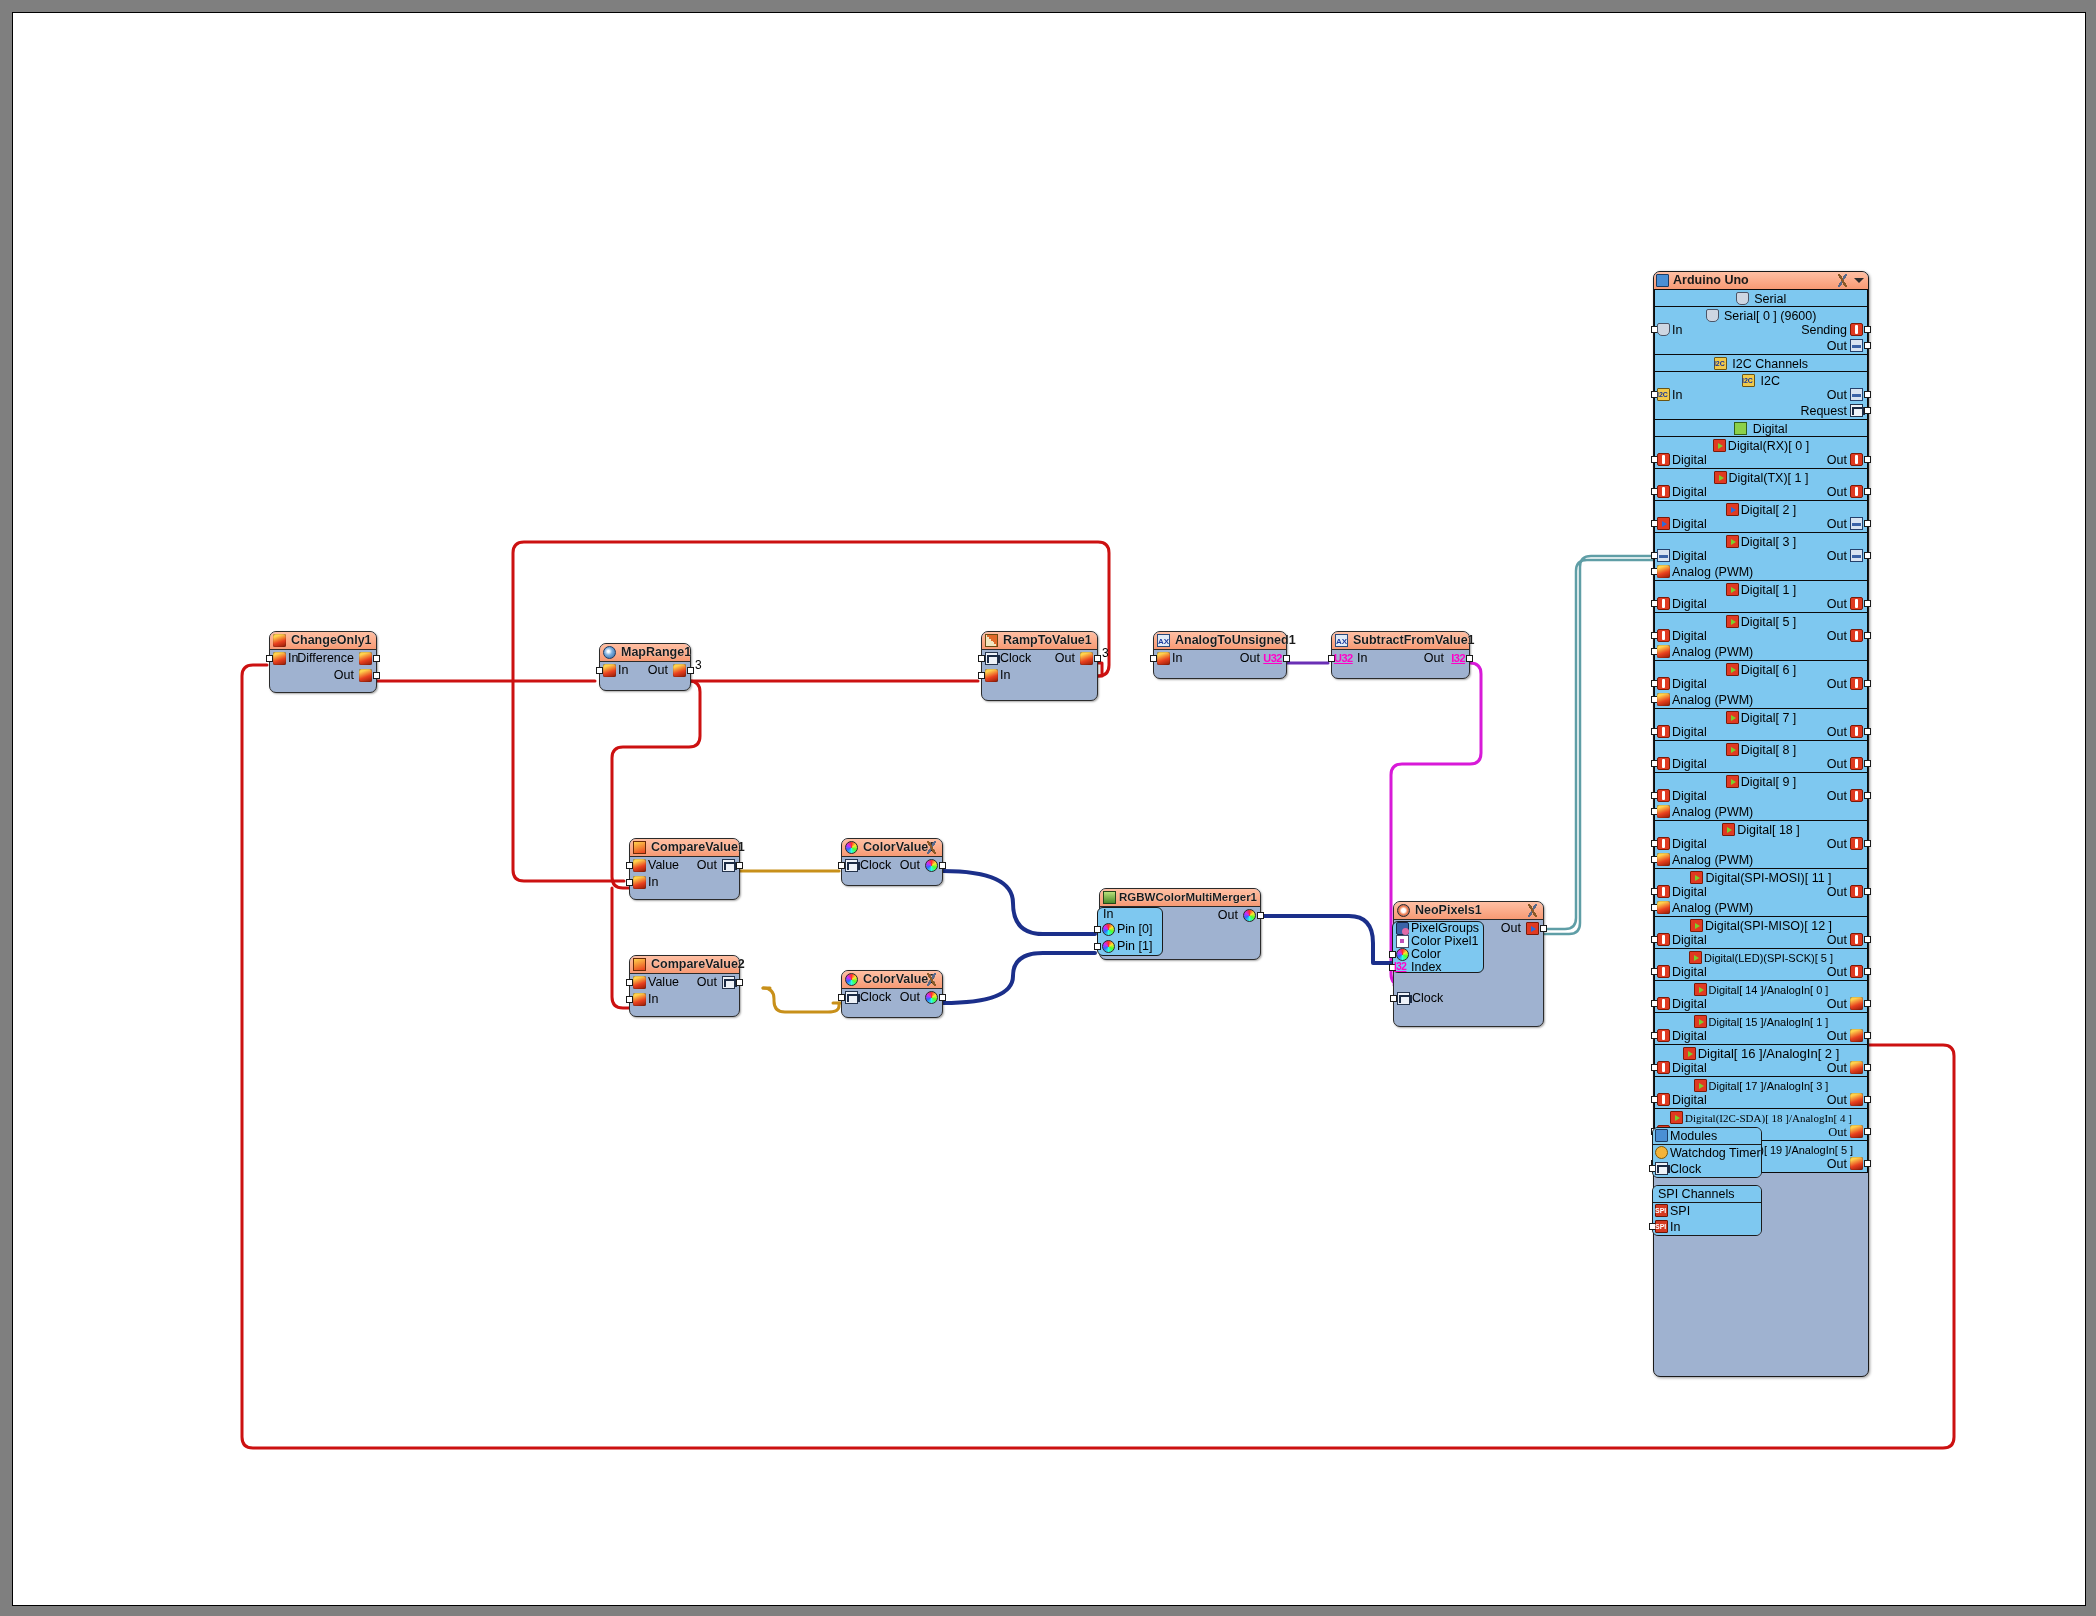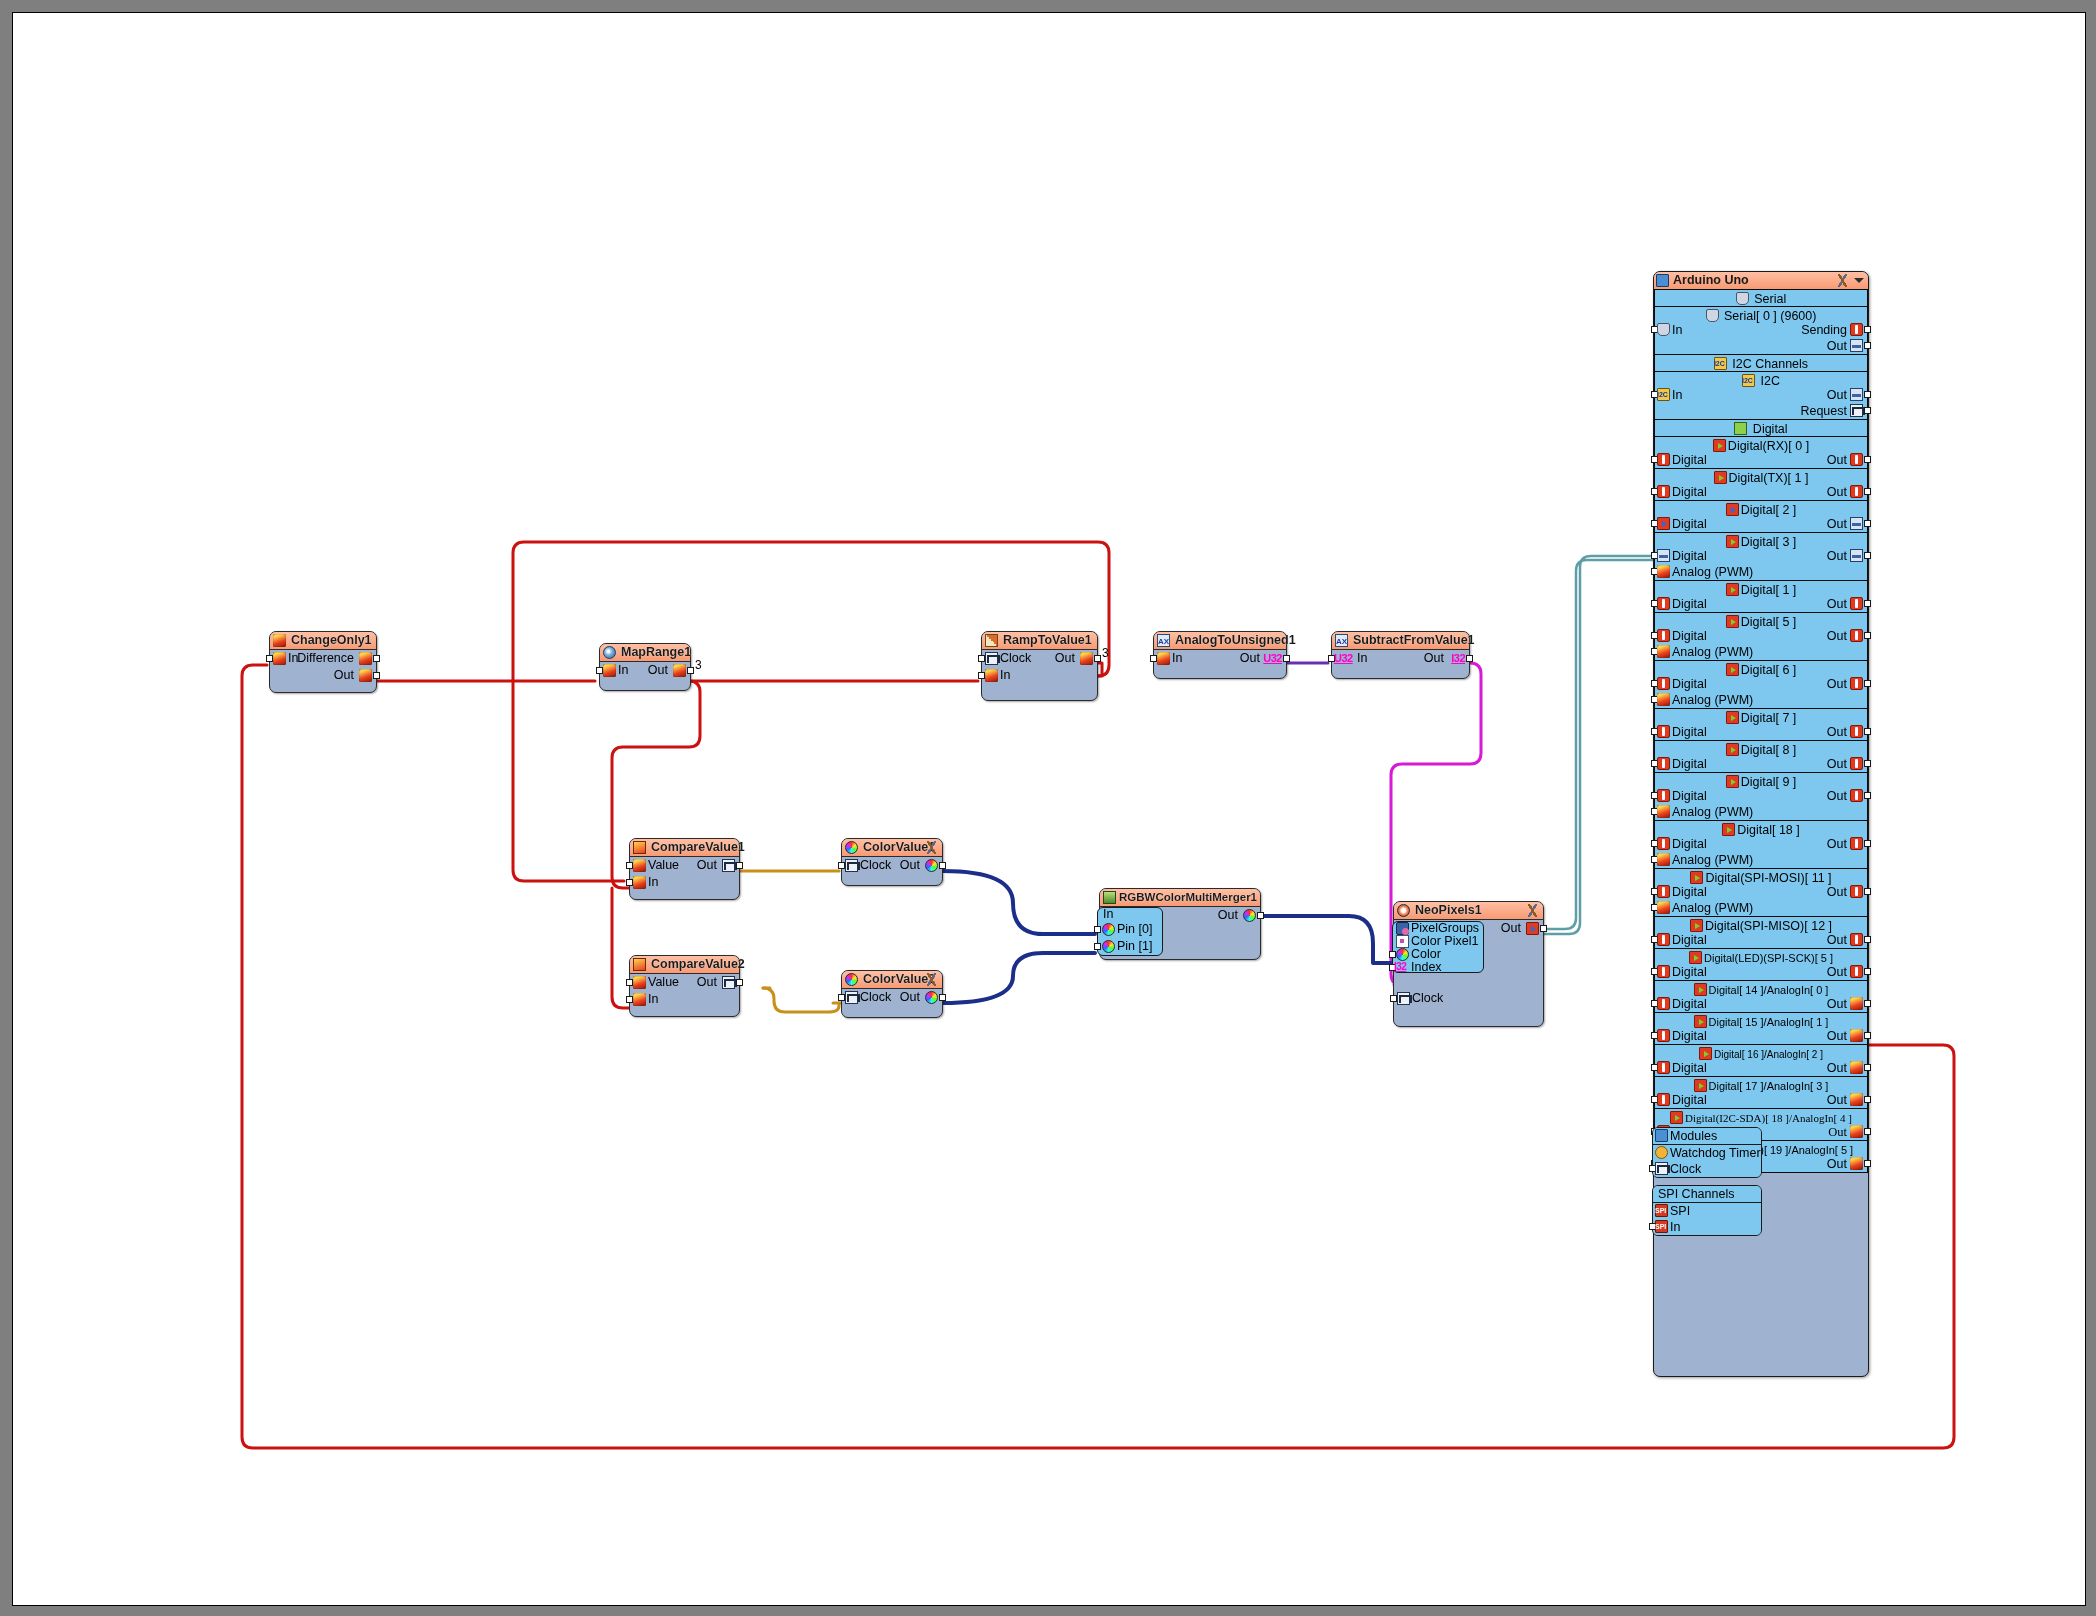--- a/index.html
+++ b/index.html
@@ -704,21 +704,21 @@
           <div class="prow">
             <span class="sock left" style="top: 4px;"></span>
             <span class="ic ic-stop" style="top: 1px; left: 2px;"></span>
             <span class="pl">Digital</span>
             <span class="pr">Out</span>
             <span class="ic ic-fire pricon" style="top: 1px; right: 4px;"></span>
             <span class="sock right" style="top: 4px;"></span>
           </div>
         </div>
         <div class="grp" style="width: 100%;">
-          <div class="gsub nb"><span class="ic ic-door" style="position: relative; display: inline-block; left: 0px; top: 2px; margin-right: 2px;"></span><span style="font-size: 10px;">Digital[ 16 ]/AnalogIn[ 2 ]</span></div>
+          <div class="gsub nb"><span class="ic ic-door" style="position: relative; display: inline-block; left: 0px; top: 2px; margin-right: 2px;"></span><span style="font-size: 13px;">Digital[ 16 ]/AnalogIn[ 2 ]</span></div>
           <div class="prow">
             <span class="sock left" style="top: 4px;"></span>
             <span class="ic ic-stop" style="top: 1px; left: 2px;"></span>
             <span class="pl">Digital</span>
             <span class="pr">Out</span>
             <span class="ic ic-fire pricon" style="top: 1px; right: 4px;"></span>
             <span class="sock right" style="top: 4px;"></span>
           </div>
         </div>
         <div class="grp" style="width: 100%;">

